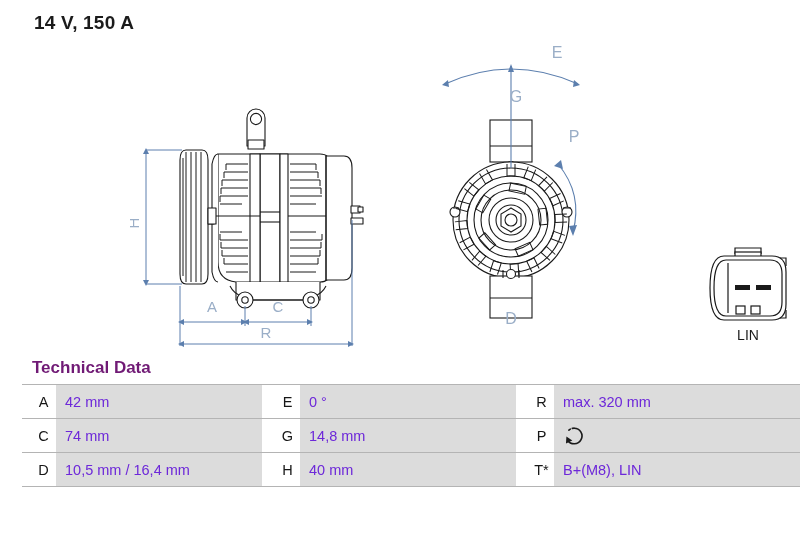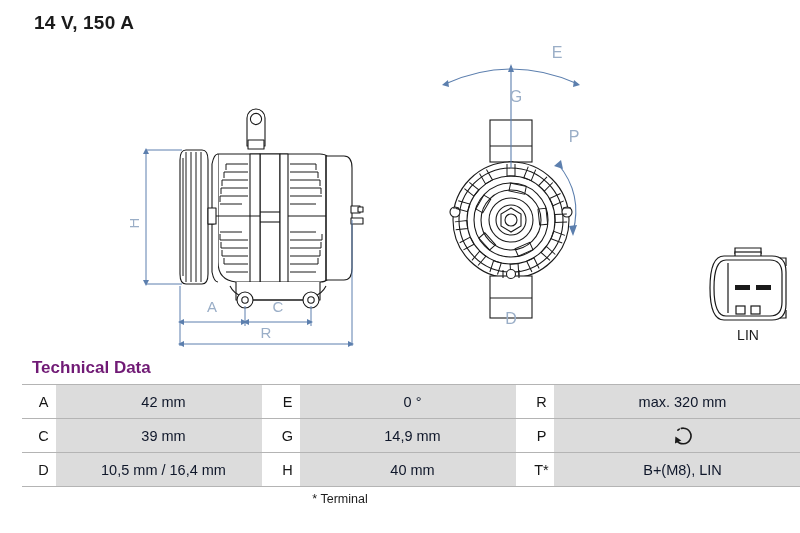--- a/index.html
+++ b/index.html
@@ -69,22 +69,21 @@
     overflow: hidden;
   }
   td.k {
     background: #ffffff;
     text-align: center;
     padding: 0;
     color: #171717;
   }
   td.v {
     background: #dcdcdc;
-    color: #0f172a;
-    text-align: center;
+    color: #6d28d9;
   }
   td.gap { background: #ffffff; border: none; padding: 0; }
 
   
   col.c-k { width: 34px; }
   col.c-v1 { width: 206px; }
   col.c-g { width: 4px; }
   col.c-v2 { width: 216px; }
   col.c-v3 { width: 248px; }
 
@@ -404,24 +403,24 @@
           <td class="gap"></td>
           <td class="k">E</td>
           <td class="v">0 °</td>
           <td class="gap"></td>
           <td class="k">R</td>
           <td class="v">max. 320 mm</td>
         </tr>
 
         <tr>
           <td class="k">C</td>
-          <td class="v">39 mm</td>
+          <td class="v">74 mm</td>
           <td class="gap"></td>
           <td class="k">G</td>
-          <td class="v">14,9 mm</td>
+          <td class="v">14,8 mm</td>
           <td class="gap"></td>
           <td class="k">P</td>
           <td class="v rot-cell">
             <svg width="22" height="22" viewBox="0 0 22 22" style="vertical-align:middle">
               <path d="M11 3.2 A7.8 7.8 0 1 1 4.6 15.2" fill="none" stroke="#1a1a1a" stroke-width="1.6" stroke-linecap="round"></path>
               <path d="M11 3.2 A7.8 7.8 0 0 0 4.6 6.6" fill="none" stroke="#1a1a1a" stroke-width="1.6" stroke-linecap="round" stroke-dasharray="1.7 2.1"></path>
               <path d="M3.0 18.6 L3.4 11.4 L9.3 15.4 Z" fill="#1a1a1a"></path>
             </svg>
           </td>
         </tr>
@@ -432,17 +431,14 @@
           <td class="gap"></td>
           <td class="k">H</td>
           <td class="v">40 mm</td>
           <td class="gap"></td>
           <td class="k">T*</td>
           <td class="v">B+(M8), LIN</td>
         </tr>
       </tbody>
     </table>
 
-    <div id="footnote">
-      <span>* Terminal</span>
-    </div>
   </div>
 </div>
 
 </body></html>

